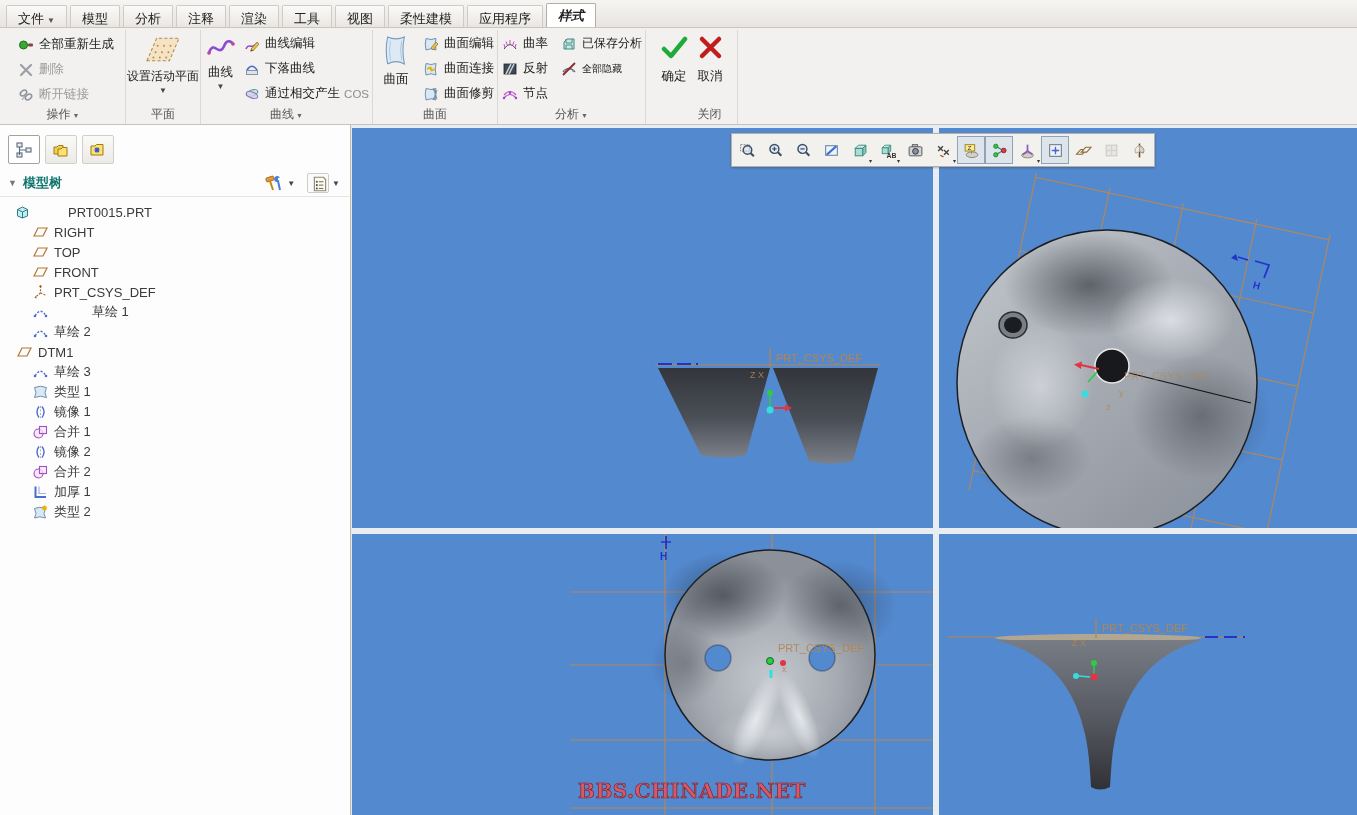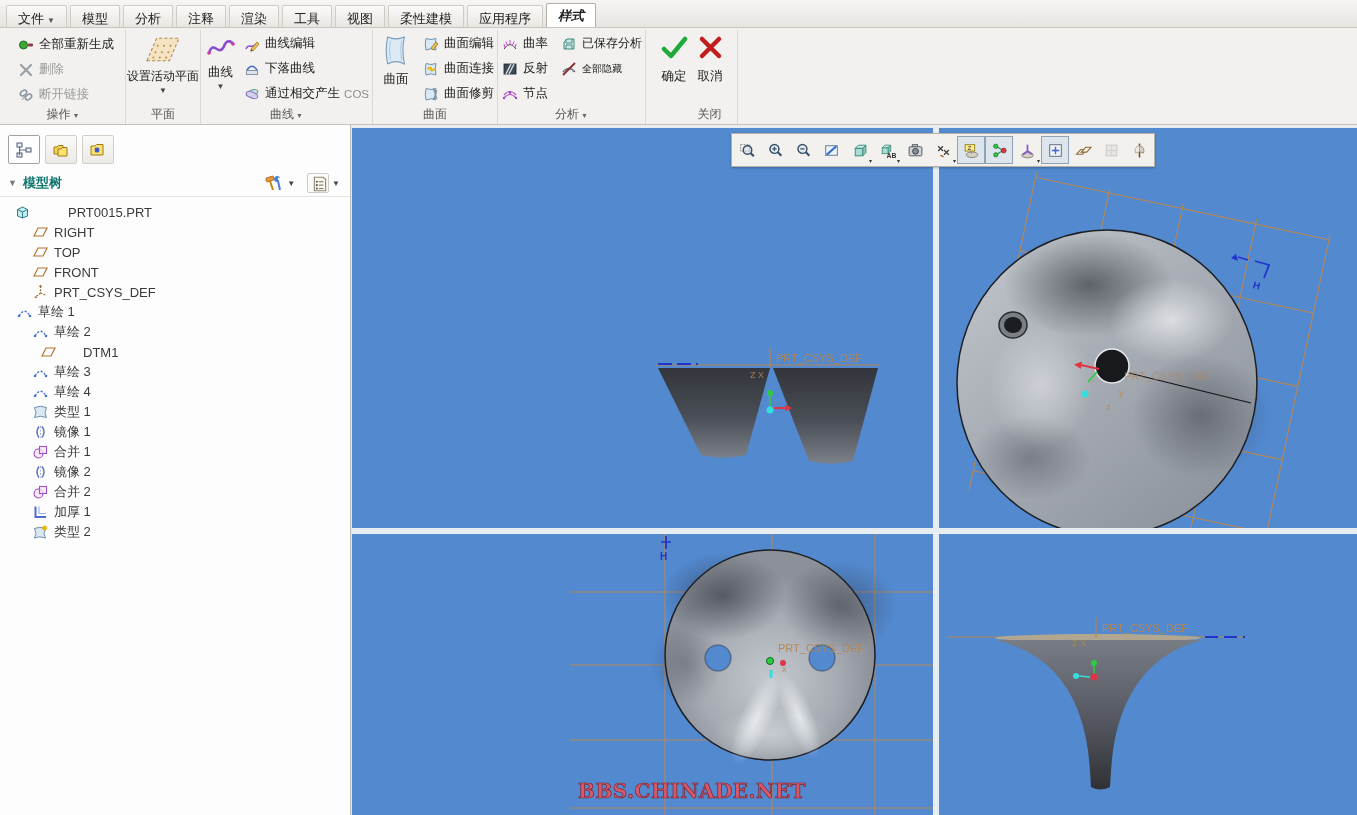--- a/index.html
+++ b/index.html
@@ -432,67 +432,57 @@
             <g stroke="#a06a28" stroke-width="1.2" fill="none">
               <line x1="8" y1="2" x2="8" y2="9" stroke-dasharray="2 1.2"></line>
               <line x1="8" y1="9" x2="2.5" y2="13.5" stroke-dasharray="2 1.2"></line>
               <line x1="8" y1="9" x2="14" y2="11.5" stroke-dasharray="2 1.2"></line>
             </g>
             <path d="M7,3 L8,1 L9,3 M3.5,12.2 L2.5,13.5 L4.3,13.8" fill="none" stroke="#a06a28" stroke-width="1"></path>
           </svg>
         </span>
         <span>PRT_CSYS_DEF</span>
       </div>
-      <div class="trow" style="padding-left: 16px;">
+      <div class="trow" style="padding-left: 32px; gap: 38px;">
         <span class="tic">
           <svg viewBox="0 0 16 16" xmlns="http://www.w3.org/2000/svg">
             <path d="M2.5,12 Q8,2.5 13.5,12" fill="none" stroke="#4a6fd0" stroke-width="1.3" stroke-dasharray="2.2 1.6"></path>
             <circle cx="2.5" cy="12" r="1.3" fill="#4a6fd0"></circle>
             <circle cx="13.5" cy="12" r="1.3" fill="#4a6fd0"></circle>
           </svg>
         </span>
         <span>草绘 1</span>
       </div>
       <div class="trow" style="padding-left: 32px;">
         <span class="tic">
           <svg viewBox="0 0 16 16" xmlns="http://www.w3.org/2000/svg">
             <path d="M2.5,12 Q8,2.5 13.5,12" fill="none" stroke="#4a6fd0" stroke-width="1.3" stroke-dasharray="2.2 1.6"></path>
             <circle cx="2.5" cy="12" r="1.3" fill="#4a6fd0"></circle>
             <circle cx="13.5" cy="12" r="1.3" fill="#4a6fd0"></circle>
           </svg>
         </span>
         <span>草绘 2</span>
       </div>
-      <div class="trow" style="padding-left: 40px; gap: 21px;">
+      <div class="trow" style="padding-left: 16px;">
         <span class="tic">
           <svg viewBox="0 0 16 16" xmlns="http://www.w3.org/2000/svg">
             <polygon points="1.5,12 5.5,4 14.5,4 10.5,12" fill="none" stroke="#b5742f" stroke-width="1.2"></polygon>
           </svg>
         </span>
         <span>DTM1</span>
       </div>
       <div class="trow" style="padding-left: 32px;">
         <span class="tic">
           <svg viewBox="0 0 16 16" xmlns="http://www.w3.org/2000/svg">
             <path d="M2.5,12 Q8,2.5 13.5,12" fill="none" stroke="#4a6fd0" stroke-width="1.3" stroke-dasharray="2.2 1.6"></path>
             <circle cx="2.5" cy="12" r="1.3" fill="#4a6fd0"></circle>
             <circle cx="13.5" cy="12" r="1.3" fill="#4a6fd0"></circle>
           </svg>
         </span>
         <span>草绘 3</span>
-      </div>
-      <div class="trow" style="padding-left: 32px;">
-        <span class="tic">
-          <svg viewBox="0 0 16 16" xmlns="http://www.w3.org/2000/svg">
-            <path d="M2.5,12 Q8,2.5 13.5,12" fill="none" stroke="#4a6fd0" stroke-width="1.3" stroke-dasharray="2.2 1.6"></path>
-            <circle cx="2.5" cy="12" r="1.3" fill="#4a6fd0"></circle>
-            <circle cx="13.5" cy="12" r="1.3" fill="#4a6fd0"></circle>
-          </svg>
-        </span>
-        <span>草绘 4</span>
       </div>
       <div class="trow" style="padding-left: 32px;">
         <span class="tic">
           <svg viewBox="0 0 16 16" xmlns="http://www.w3.org/2000/svg">
             <path d="M2,13.5 Q5,9 2,3.5 Q8,1 14,3.5 Q11,9 14,13.5 Q8,11 2,13.5" fill="#d9e8f5" stroke="#6d8fae" stroke-width="1"></path>
           </svg>
         </span>
         <span>类型 1</span>
       </div>
       <div class="trow" style="padding-left: 32px;">

